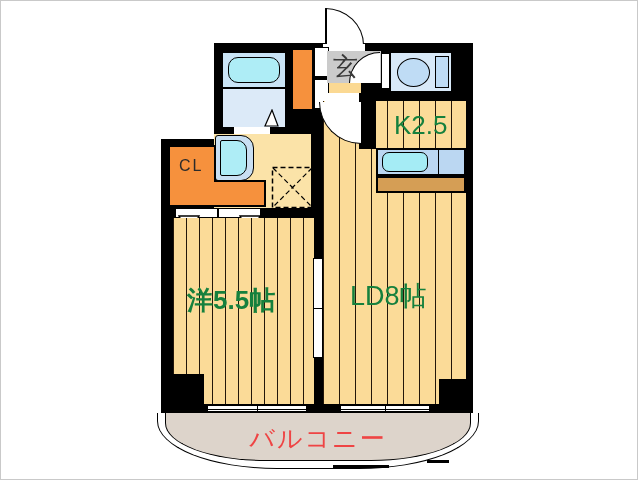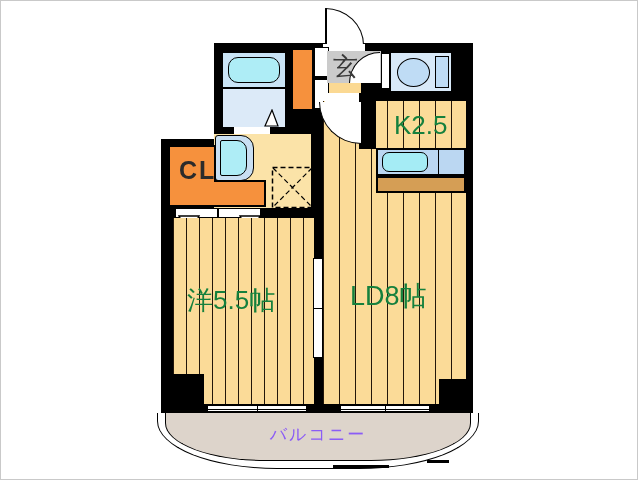--- a/index.html
+++ b/index.html
@@ -68,52 +68,52 @@
   <div class="abs" style="left:214px;top:134px;width:39px;height:46px;background:#c9dff2;border:1.5px solid #000;border-radius:3px 13px 13px 3px;"></div>
   <div class="abs" style="left:219px;top:139px;width:27px;height:36px;background:#aeedf6;border:1.5px solid #000;border-radius:2px 10px 10px 2px;"></div>
   <svg class="abs" style="left:270px;top:165px;" width="43" height="43">
     <rect x="1.5" y="1.5" width="40" height="40" fill="none" stroke="#000" stroke-width="1.5" stroke-dasharray="5,3"></rect>
     <line x1="2" y1="2" x2="41" y2="41" stroke="#000" stroke-width="1.2" stroke-dasharray="5,3"></line>
     <line x1="41" y1="2" x2="2" y2="41" stroke="#000" stroke-width="1.2" stroke-dasharray="5,3"></line>
   </svg>
 
   <div class="abs" style="left:167px;top:144px;width:48px;height:62px;background:#f6913d;border:2px solid #000;"></div>
   <div class="abs" style="left:213px;top:179px;width:52px;height:27px;background:#f6913d;border:2px solid #000;border-left:none;"></div>
-  <div class="abs label" style="left:178px;top:157px;font-size:25px;color:#2b2b2b;letter-spacing:2px;font-weight:bold;">CL</div>
+  <div class="abs label" style="left:178px;top:157px;font-size:16px;color:#2b2b2b;letter-spacing:2px;">CL</div>
 
   <div class="abs" style="left:174px;top:207px;width:86px;height:10px;display:flex;">
     <div class="door-panel" style="flex:1;"></div>
     <div class="door-panel" style="flex:1;"></div>
   </div>
   <svg class="abs" style="left:176px;top:213px;" width="24" height="24">
     <polygon points="2,2 22,2 12,22" fill="#fff" stroke="#000" stroke-width="1.4"></polygon>
   </svg>
   <svg class="abs" style="left:237px;top:213px;" width="24" height="24">
     <polygon points="2,2 22,2 12,22" fill="#fff" stroke="#000" stroke-width="1.4"></polygon>
   </svg>
 
   <div class="abs stripes13" style="left:172px;top:217px;width:141px;height:186px;"></div>
   <div class="abs wall" style="left:172px;top:373px;width:31px;height:30px;"></div>
-  <div class="abs label" style="left:186px;top:286px;font-size:26px;">洋5.5帖</div>
+  <div class="abs label" style="left:186px;top:286px;font-size:26px;font-weight:bold;">洋5.5帖</div>
 
   <div class="abs label" style="left:349px;top:282px;font-size:27px;">LD8帖</div>
   <div class="abs wall" style="left:438px;top:378px;width:27px;height:25px;"></div>
 
   <div class="abs door-panel" style="left:312px;top:257px;width:10px;height:100px;">
     <div class="abs" style="left:0;right:0;top:50%;border-top:1px solid #000;"></div>
   </div>
 
   <div class="abs win" style="left:207px;top:404px;width:98px;height:7px;">
     <div class="mid"></div>
     <div class="tick"></div>
   </div>
   <div class="abs win" style="left:340px;top:404px;width:88px;height:7px;">
     <div class="mid"></div>
     <div class="tick"></div>
   </div>
 
   <div class="abs" style="left:156px;top:412px;width:322px;height:56px;background:#fff;border:1px solid #000;border-top:none;border-bottom-left-radius:120px 48px;border-bottom-right-radius:120px 48px;"></div>
   <div class="abs" style="left:164px;top:412px;width:306px;height:48px;background:#ddd4cb;border:1px solid #000;border-top:none;border-bottom-left-radius:100px 38px;border-bottom-right-radius:100px 38px;"></div>
-  <div class="abs label" style="left:237px;top:425px;width:160px;text-align:center;font-size:17px;color:#8b5cf6;letter-spacing:2px;">バルコニー</div>
+  <div class="abs label" style="left:237px;top:425px;width:160px;text-align:center;font-size:25px;color:#ef4444;letter-spacing:2px;">バルコニー</div>
   <div class="abs" style="left:332px;top:464px;width:56px;height:3px;background:#000;"></div>
   <div class="abs" style="left:426px;top:459px;width:22px;height:3px;background:#000;"></div>
 
 </div>
 
 </body></html>

